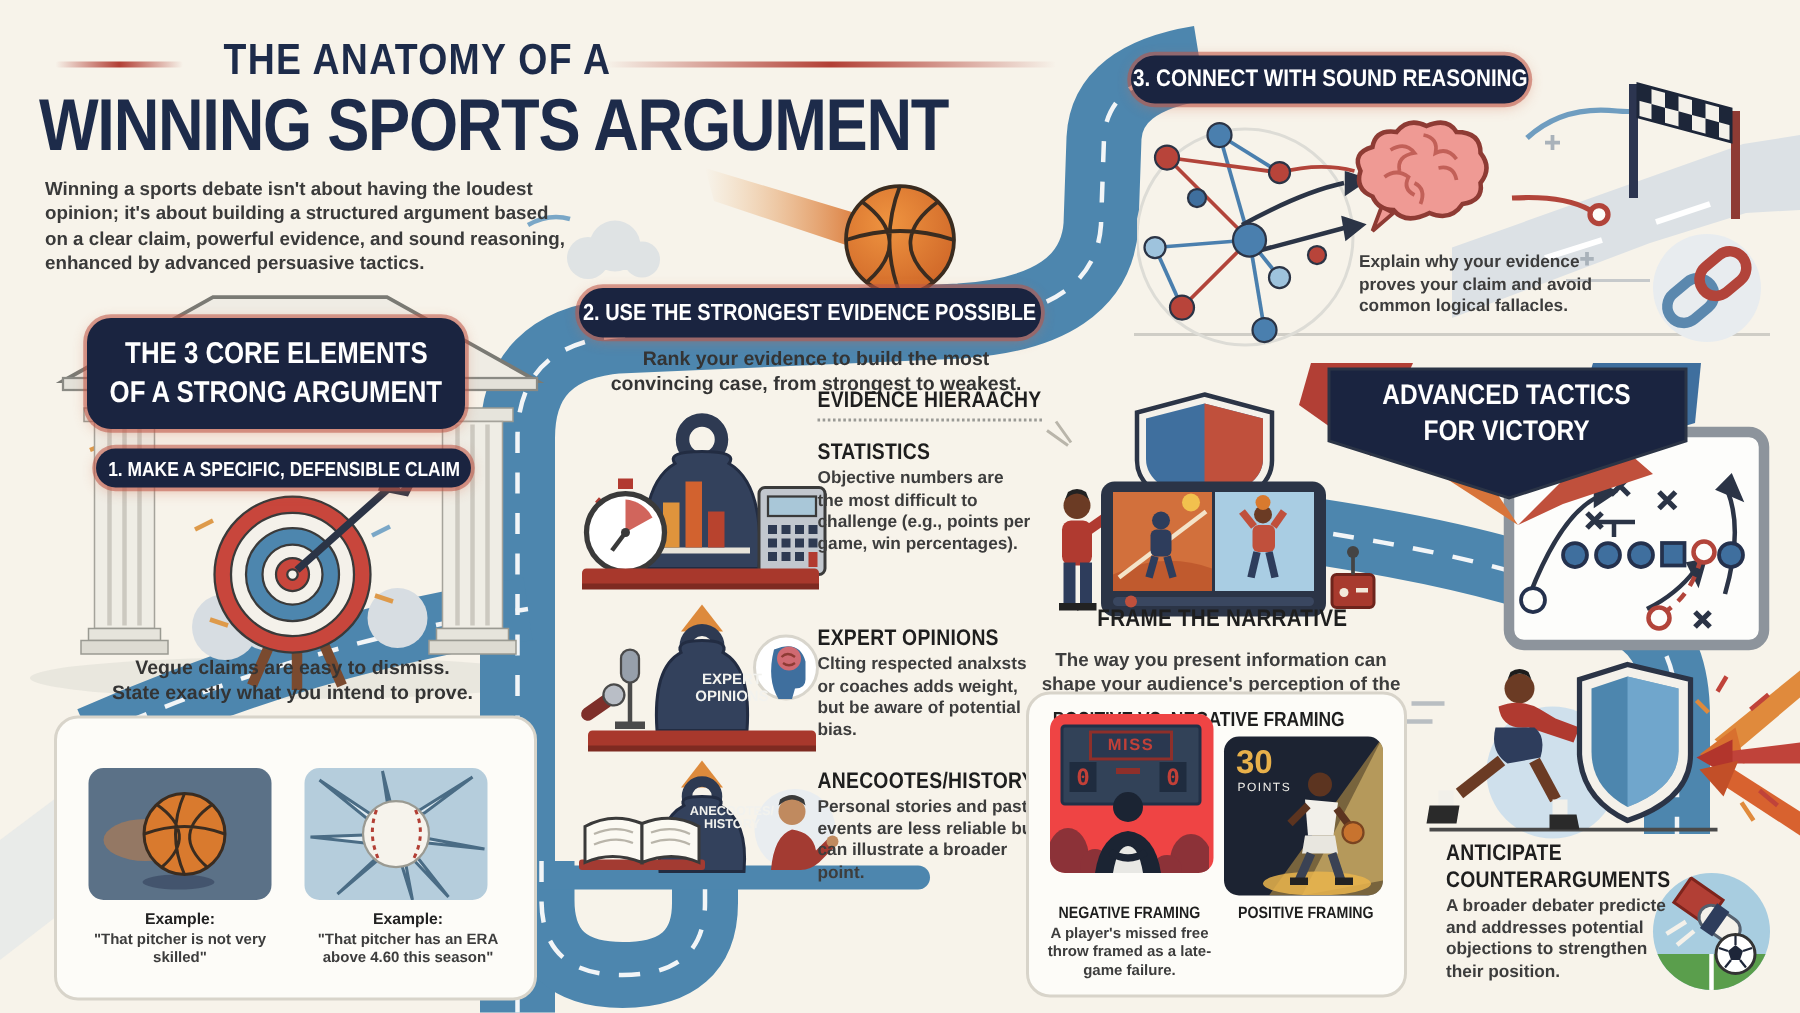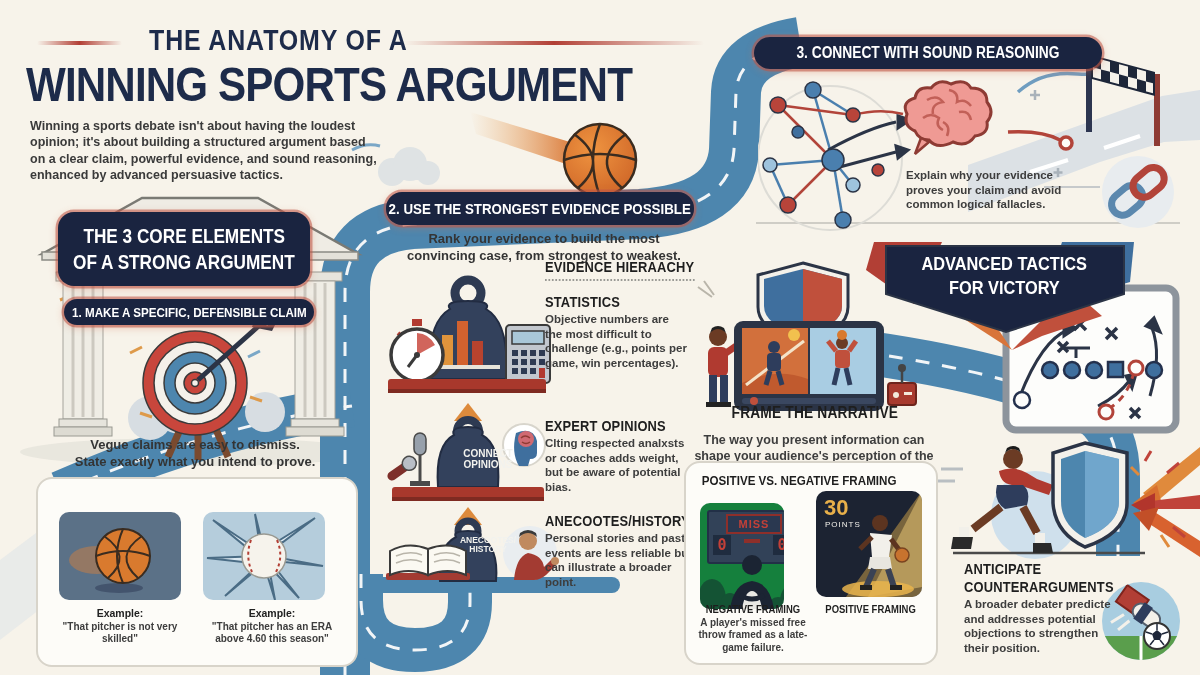--- a/index.html
+++ b/index.html
@@ -292,37 +292,37 @@
     <g>
       <circle cx="150" cy="278" r="27" fill="#e9edf0"></circle>
       <circle cx="148" cy="266" r="9" fill="#c08a5f"></circle>
       <path d="M139 262 Q148 254 157 262 L156 258 Q148 252 140 258 Z" fill="#3a3a3a"></path>
       <path d="M134 305 Q136 282 148 278 Q162 280 164 292 L172 284 176 290 166 300 Q160 305 154 305 Z" fill="#a33b32"></path>
       <circle cx="175" cy="286" r="4" fill="#c08a5f"></circle>
     </g>
   </g>
 </svg>
 <div class="abs whitelabel" style="left:440px;top:448px;width:96px;font-size:10px">
-  <span>CONNECT</span><br><span>OPINIONS</span>
+  <span>EXPERT</span><br><span>OPINIONS</span>
 </div>
 <div class="abs whitelabel" style="left:428px;top:536px;width:120px;font-size:8.5px">
   <span>ANECOOTES/</span><br><span>HISTORY</span>
 </div>
 
 <div class="abs z5" style="left:545px;top:258px">
   <span class="cond sechead" style="border-bottom:2px dotted #9a9a95;padding-bottom:4px">EVIDENCE HIERAACHY</span>
 </div>
 <div class="abs z5" style="left:545px;top:293px"><span class="cond sechead">STATISTICS</span></div>
 <div class="abs secdesc z5" style="left:545px;top:312px;width:142px">Objective numbers are the most difficult to challenge (e.g., points per game, win percentages).</div>
 <div class="abs z5" style="left:545px;top:417px"><span class="cond sechead">EXPERT OPINIONS</span></div>
 <div class="abs secdesc z5" style="left:545px;top:436px;width:148px">Clting respected analxsts or coaches adds weight, but be aware of potential bias.</div>
 <div class="abs z5" style="left:545px;top:512px"><span class="cond sechead">ANECOOTES/HISTORY</span></div>
 <div class="abs secdesc z5" style="left:545px;top:531px;width:152px">Personal stories and past events are less reliable but can illustrate a broader point.</div>
 
-<div class="abs navybanner" style="left:754px;top:37px;width:348px;height:32px">
+<div class="abs navybanner" style="left:754px;top:37px;width:265px;height:32px">
   <span class="condc" style="font-size:16px;font-weight:800">3. CONNECT WITH SOUND REASONING</span>
 </div>
 
 <svg class="abs z4" style="left:758px;top:70px" width="155" height="165" viewBox="0 0 155 165">
   <circle cx="72" cy="88" r="72" fill="none" stroke="#dddcd6" stroke-width="2"></circle>
   <g stroke="#4a7fae" stroke-width="2.5" fill="none">
     <line x1="55" y1="20" x2="75" y2="90"></line>
       <line x1="55" y1="20" x2="95" y2="45"></line>
       <line x1="12" y1="95" x2="75" y2="90"></line>
     <line x1="75" y1="90" x2="95" y2="115"></line>
@@ -494,21 +494,21 @@
 <div class="abs z5" style="left:695px;top:404px;width:240px;text-align:center">
   <span class="condc sechead" style="font-size:16px">FRAME THE NARRATIVE</span>
 </div>
 <div class="abs z5" style="left:684px;top:433px;width:260px;text-align:center;font-size:12.5px;font-weight:700;color:#3d3d3d;line-height:1.25">The way you present information can shape your audience's perception of the facts.</div>
 
 <div class="abs card" style="left:684px;top:461px;width:250px;height:200px">
   <div class="abs" style="left:0;top:8px;width:250px;text-align:left">
     <span class="condc" style="font-size:13.5px;font-weight:800;color:#1e1e1e">POSITIVE VS. NEGATIVE FRAMING</span>
   </div>
 
-  <div class="abs" style="left:14px;top:40px;width:84px;height:106px;border-radius:10px;background:#15803d;overflow:hidden">
+  <div class="abs" style="left:14px;top:13px;width:109px;height:106px;border-radius:10px;background:#ef4444;overflow:hidden">
     <div class="abs" style="left:7px;top:7px;width:90px;height:50px;background:#324258;border:2px solid #223047;border-radius:3px"></div>
     <div class="abs" style="left:26px;top:11px;width:52px;height:16px;border:2px solid #8e2f2a;background:#2a3850;color:#c24038;font-weight:800;font-size:11px;letter-spacing:1px;text-align:center;line-height:16px">MISS</div>
     <div class="abs" style="left:13px;top:32px;width:18px;height:20px;background:#1f2c3f;color:#c24038;font-family:'DejaVu Sans Mono',monospace;font-weight:700;font-size:15px;text-align:center;line-height:20px">0</div>
     <div class="abs" style="left:73px;top:32px;width:18px;height:20px;background:#1f2c3f;color:#c24038;font-family:'DejaVu Sans Mono',monospace;font-weight:700;font-size:15px;text-align:center;line-height:20px">0</div>
     <svg class="abs" style="left:0;top:0" width="106" height="106" viewBox="0 0 106 106">
       <rect x="44" y="36" width="16" height="4" fill="#8e2f2a"></rect>
       <g fill="#141d2b" opacity=".45">
           <ellipse cx="12" cy="96" rx="14" ry="20"></ellipse>
           <ellipse cx="94" cy="98" rx="14" ry="18"></ellipse>
           <ellipse cx="30" cy="102" rx="10" ry="12"></ellipse>

